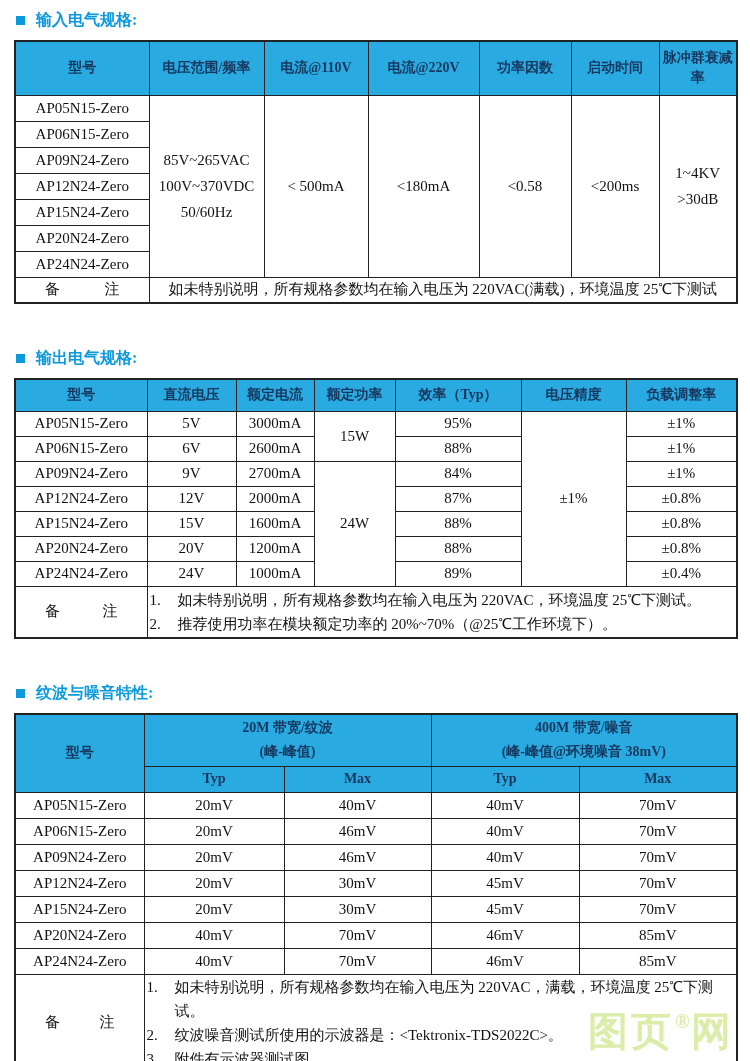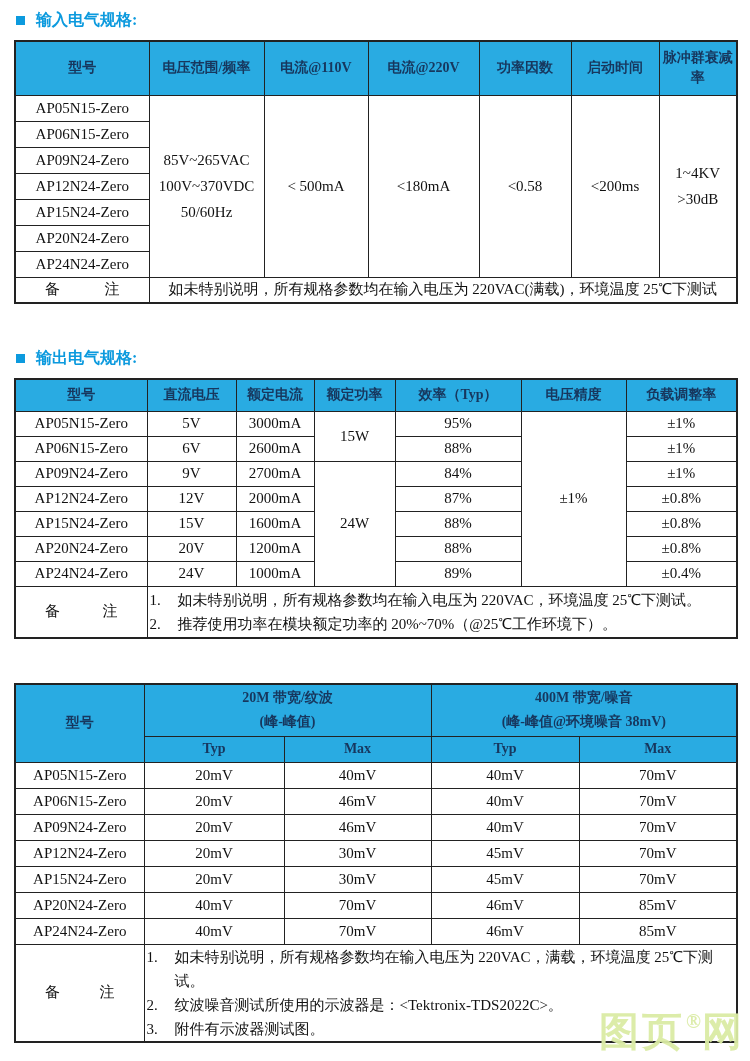--- a/index.html
+++ b/index.html
@@ -76,21 +76,21 @@
     text-align: left;
     padding-left: 12px;
     font-size: 15px;
   }
   .note-line { display: flex; align-items: baseline; line-height: 24px; text-align: left; }
   .note-line .num { width: 28px; flex: 0 0 auto; }
   .glines div { line-height: 1.7; }
 
   .watermark {
     position: absolute;
-    right: 5px;
+    right: 16px;
     bottom: 2px;
     font-size: 40px;
     font-weight: bold;
     letter-spacing: 3px;
     color: rgba(218,235,164,0.95);
     z-index: 5;
     white-space: nowrap;
   }
   .watermark .reg {
     font-size: 20px;
@@ -266,20 +266,24 @@
             <span class="num">2.</span>
             <span>推荐使用功率在模块额定功率的 20%~70%（@25℃工作环境下）。</span>
           </div>
         </td>
       </tr>
     </tbody>
       </table>
   </div>
 
   <div class="section">
+    <div class="sec-title">
+      <span class="bullet"></span>
+      <span>纹波与噪音特性:</span>
+    </div>
     <table class="spec t3">
       <colgroup>
         <col style="width:129px">
           <col style="width:140px">
           <col style="width:147px">
         <col style="width:148px">
           <col style="width:158px">
       </colgroup>
       <tbody>
           <tr class="head ghead">

